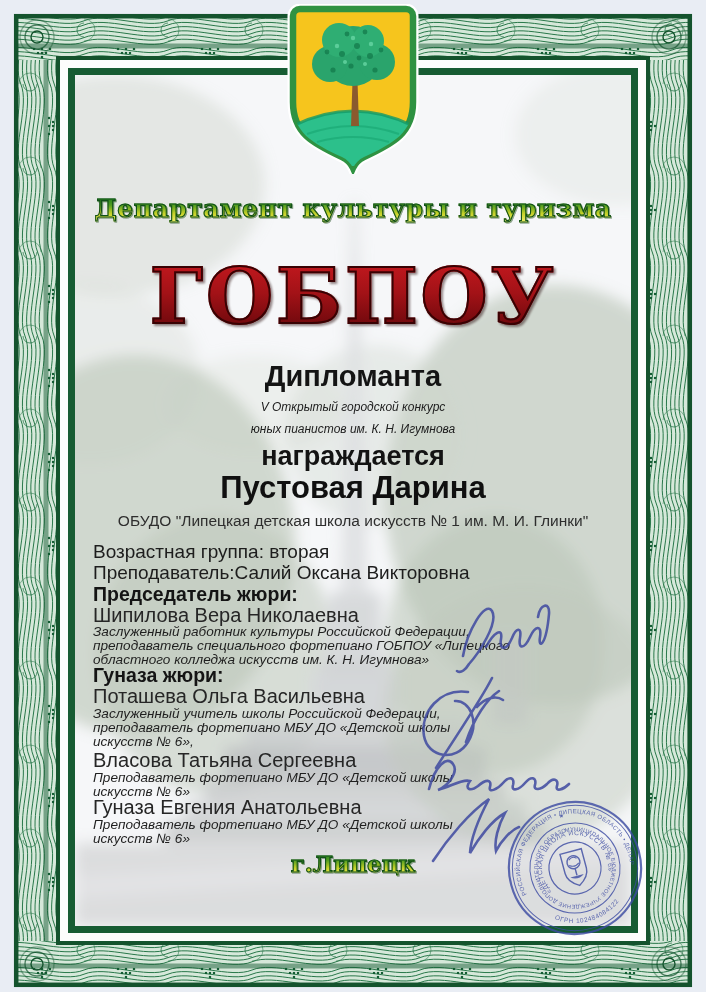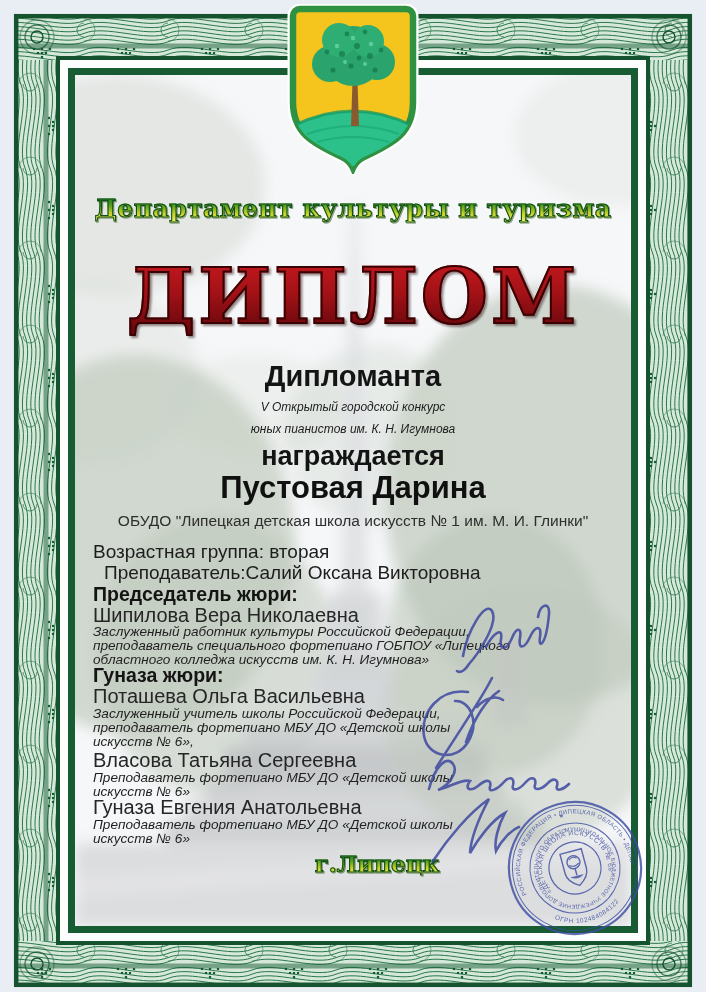--- a/index.html
+++ b/index.html
@@ -30,35 +30,35 @@
     -webkit-background-clip:text;background-clip:text;color:transparent;
     -webkit-text-stroke:2px #390203;
     filter:drop-shadow(2px 2px 1px rgba(30,0,0,.45));
   }
   .subtitle{top:360px;font-size:29px;font-weight:700;color:#141414;}
   .contest{top:397px;font-size:12px;font-style:italic;font-weight:500;line-height:21.5px;white-space:pre-line;color:#202020;}
   .awarded{top:441px;font-size:27px;font-weight:700;color:#131313;}
   .recipient{top:470px;font-size:31px;font-weight:700;color:#101010;}
   .school{top:512px;font-size:15.5px;color:#2e2e2e;}
   .meta1{top:541px;font-size:19px;}
-  .meta2{top:562px;font-size:19px;margin-left:11px;}
+  .meta2{top:562px;font-size:19px;}
   .jlabel{font-size:19.5px;font-weight:700;color:#141414;}
   .jname{font-size:20px;color:#262626;}
   .jdesc{font-size:13.6px;font-style:italic;font-weight:500;line-height:13.9px;white-space:pre-line;color:#1f1f1f;}
   .chair-label{top:583px;}
   .chair-name{top:604px;}
   .chair-desc{top:625px;}
   .members-label{top:664px;}
   .m1-name{top:685px;}
   .m1-desc{top:707px;}
   .m2-name{top:749px;}
   .m2-desc{top:771px;}
   .m3-name{top:796px;}
   .m3-desc{top:818px;}
-  .city{top:850px;font-size:23px;padding-left:24px;}
+  .city{top:850px;font-size:23px;}
   .year{top:880px;font-size:20px;font-weight:700;color:#111;}
 </style>
 </head>
 <body>
 
 <div class="page">
 
   <svg class="abs frame-svg" width="706" height="1000" viewBox="0 0 706 1000">
     <defs>
       <pattern id="gv" width="46" height="84" patternUnits="userSpaceOnUse">
@@ -219,21 +219,21 @@
           <circle cx="66" cy="34" r="2.2"></circle>
           <circle cx="84" cy="40" r="2.2"></circle>
         <circle cx="58" cy="58" r="2"></circle>
           <circle cx="78" cy="60" r="2"></circle>
       </g>
     </g>
   </svg>
 
   <div class="txt ctr org1 grad-green">Департамент культуры и туризма</div>
 
-  <div class="txt ctr title-red">ДИПЛОМ</div>
+  <div class="txt ctr title-red">ГОБПОУ</div>
   <div class="txt ctr subtitle">Дипломанта</div>
   <div class="txt ctr contest">V Открытый городской конкурс
 юных пианистов им. К. Н. Игумнова</div>
   <div class="txt ctr awarded">награждается</div>
   <div class="txt ctr recipient">Пустовая Дарина</div>
   <div class="txt ctr school">ОБУДО "Липецкая детская школа искусств № 1 им. М. И. Глинки"</div>
 
   <div class="txt lft meta1">Возрастная группа: вторая</div>
   <div class="txt lft meta2">Преподаватель:Салий Оксана Викторовна</div>
 

